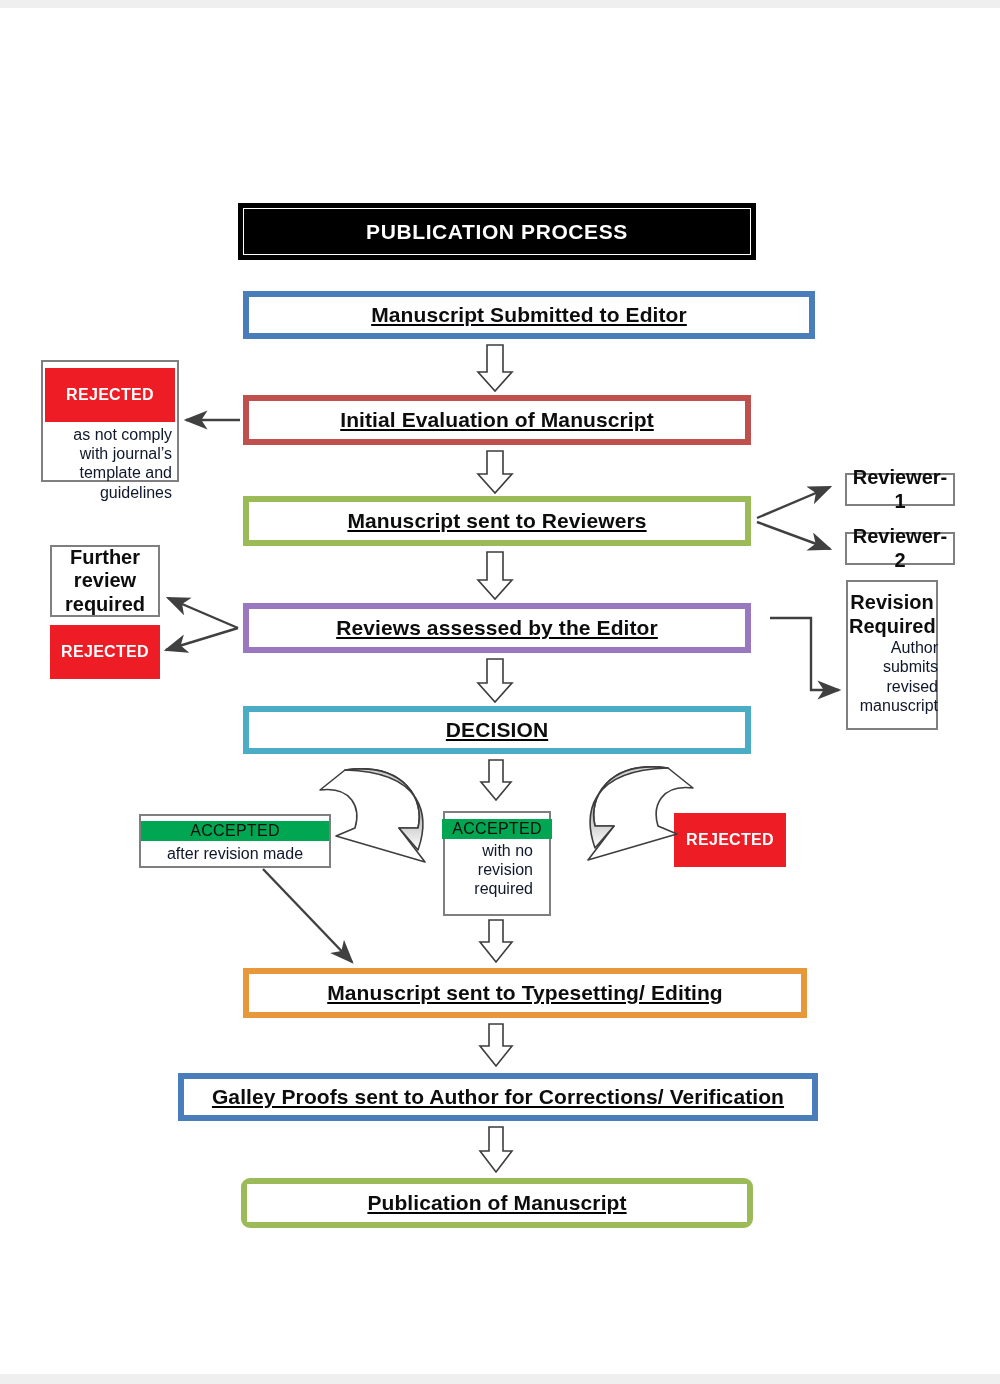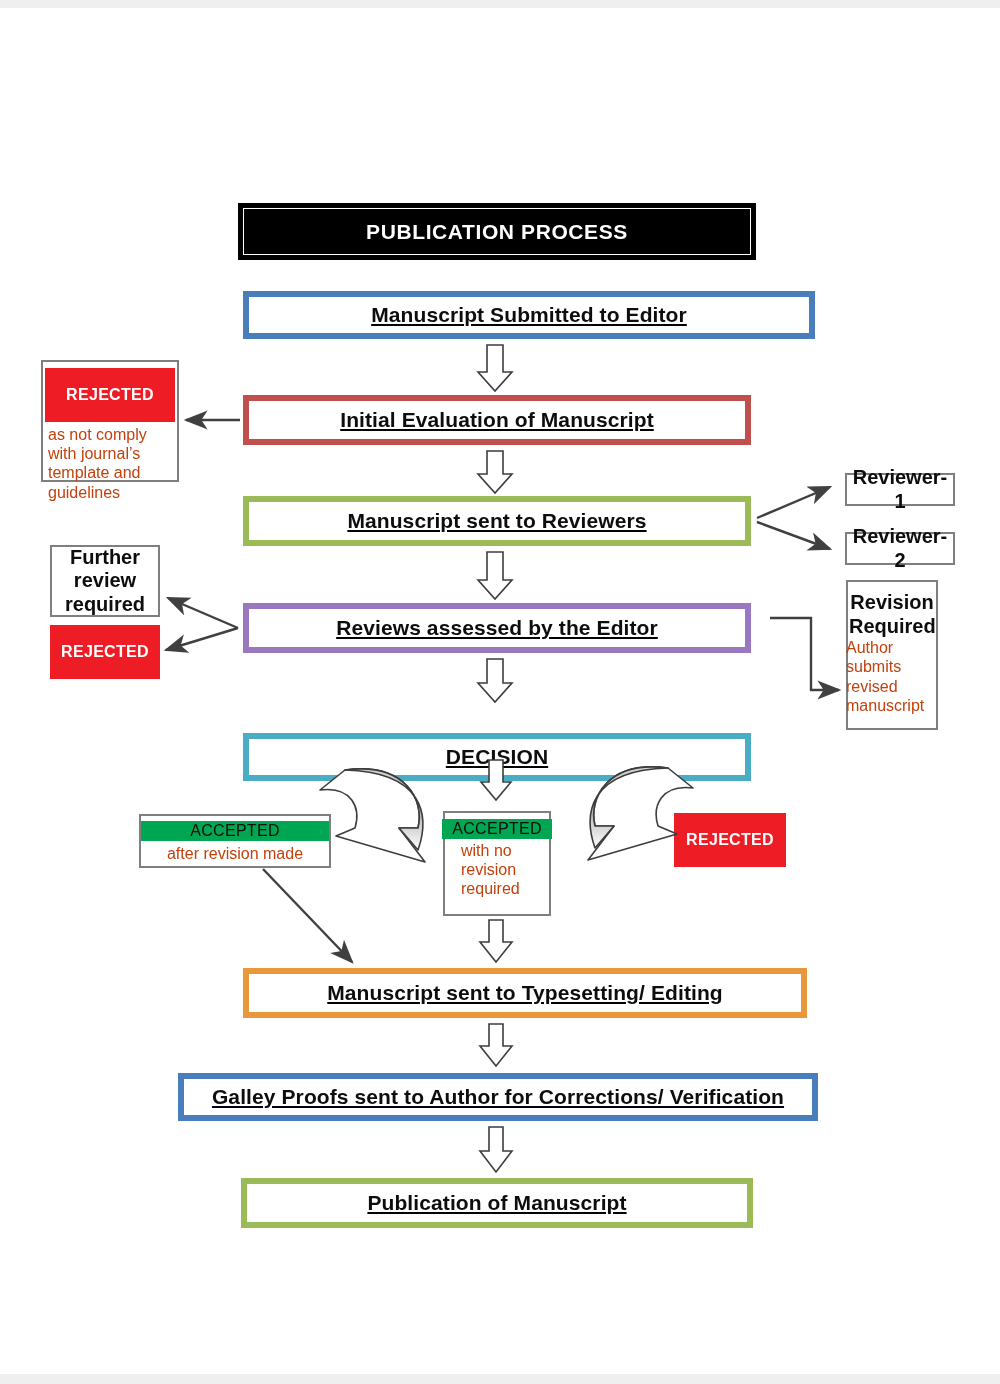--- a/index.html
+++ b/index.html
@@ -93,23 +93,23 @@
   }
   .sbox .ttl {
     font-weight: bold;
     font-size: 20px;
     color: #0d0d0d;
     line-height: 1.18;
     text-align: center;
   }
   .sbox .body {
     font-size: 16px;
-    color: #c2410c;
+    color: #0f172a;
     line-height: 1.2;
-    text-align: left;
+    text-align: right;
   }
 
   .tag-rejected {
     background: #ee1c25;
     color: #ffffff;
     font-weight: bold;
     font-size: 16px;
     letter-spacing: 0.3px;
     text-align: center;
     padding: 18px 6px;
@@ -164,39 +164,39 @@
       <span class="label">Manuscript sent to Reviewers</span>
     </div>
   </div>
 
   <div class="pbox node" style="left:243px; top:603px; width:508px; height:50px; border-color:#9a78c0;">
     <div class="inner" style="border-color:#9a78c0;">
       <span class="label">Reviews assessed by the Editor</span>
     </div>
   </div>
 
-  <div class="pbox node" style="left:243px; top:706px; width:508px; height:48px; border-color:#4bacc6;margin-top:27px;">
+  <div class="pbox node" style="left:243px; top:706px; width:508px; height:48px; border-color:#4bacc6;">
     <div class="inner" style="border-color:#4bacc6;">
       <span class="label">DECISION</span>
     </div>
   </div>
 
   <div class="pbox node" style="left:243px; top:968px; width:564px; height:50px; border-color:#e8983a;">
     <div class="inner" style="border-color:#e8983a;">
       <span class="label">Manuscript sent to Typesetting/ Editing</span>
     </div>
   </div>
 
   <div class="pbox node" style="left:178px; top:1073px; width:640px; height:48px; border-color:#4a7ebb;">
     <div class="inner" style="border-color:#4a7ebb;">
       <span class="label">Galley Proofs sent to Author for Corrections/ Verification</span>
     </div>
   </div>
 
-  <div class="pbox node" style="left:241px; top:1178px; width:512px; height:50px; border-color:#9bbb59;">
+  <div class="pbox node" style="left:241px; top:1178px; width:512px; height:50px; border-color:#9bbb59;border-radius:9px;">
     <div class="inner" style="border-color:#9bbb59;">
       <span class="label">Publication of Manuscript</span>
     </div>
   </div>
 
   <div class="sbox" style="left:41px; top:360px; width:138px; height:122px; justify-content:flex-start; padding-top:6px;">
     <div class="tag-rejected" style="width:118px;">REJECTED</div>
     <div class="body" style="margin-top:3px;">as not comply with journal’s template and guidelines</div>
   </div>
 

